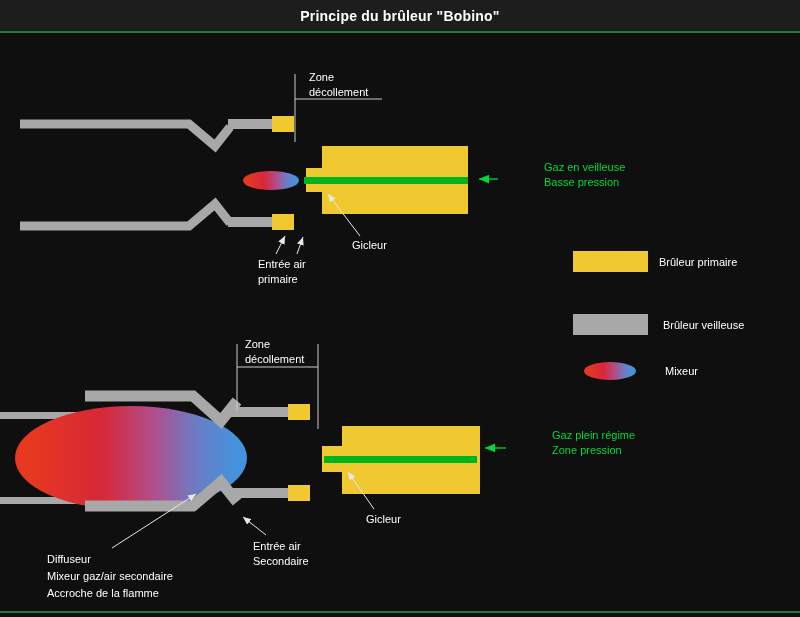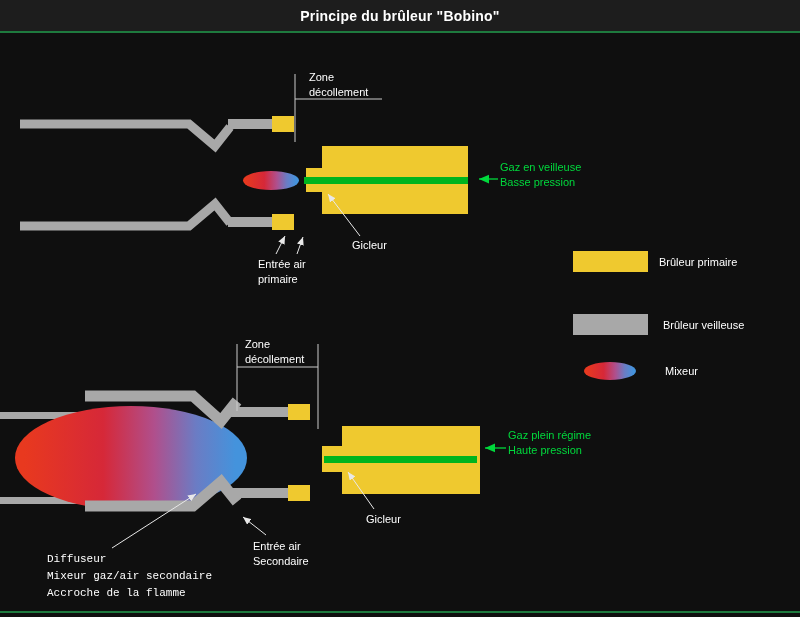--- a/index.html
+++ b/index.html
@@ -27,22 +27,22 @@
   .flame {
     border-radius:50%;
     background:linear-gradient(90deg,
       #e8391f 4%, #d62838 38%, #b04f8c 60%, #6b7cc4 78%, #4493dc 95%);
   }
 
   .label {
     position:absolute; color:#ffffff; font-size:11px; line-height:15px;
     white-space:pre-line; z-index:6;
   }
-  .label.green { color:#00d93c; }
-  .label.wide  { line-height:17px;font-family:Liberation Mono, monospace; }
+  .label.green { color:#00d93c;margin-left:44px; }
+  .label.wide  { line-height:17px; }
 
   svg.layer { position:absolute; left:0; top:0; pointer-events:none; }
 </style>
 </head>
 <body>
 
 <div class="stage">
 
   <div class="titlebar">
     <div class="title">Principe du brûleur "Bobino"</div>
@@ -123,21 +123,21 @@
 primaire</div>
   <div class="label green" style="left:500px;top:160px">Gaz en veilleuse
 Basse pression</div>
 
   <div class="label" style="left:245px;top:337px">Zone
 décollement</div>
   <div class="label" style="left:366px;top:512px">Gicleur</div>
   <div class="label" style="left:253px;top:539px">Entrée air
 Secondaire</div>
   <div class="label green" style="left:508px;top:428px">Gaz plein régime
-Haute pression</div>
+Zone pression</div>
   <div class="label wide" style="left:47px;top:551px">Diffuseur
 Mixeur gaz/air secondaire
 Accroche de la flamme</div>
 
   <div class="label" style="left:659px;top:255px">Brûleur primaire</div>
   <div class="label" style="left:663px;top:318px">Brûleur veilleuse</div>
   <div class="label" style="left:665px;top:364px">Mixeur</div>
 
 </div>
 

